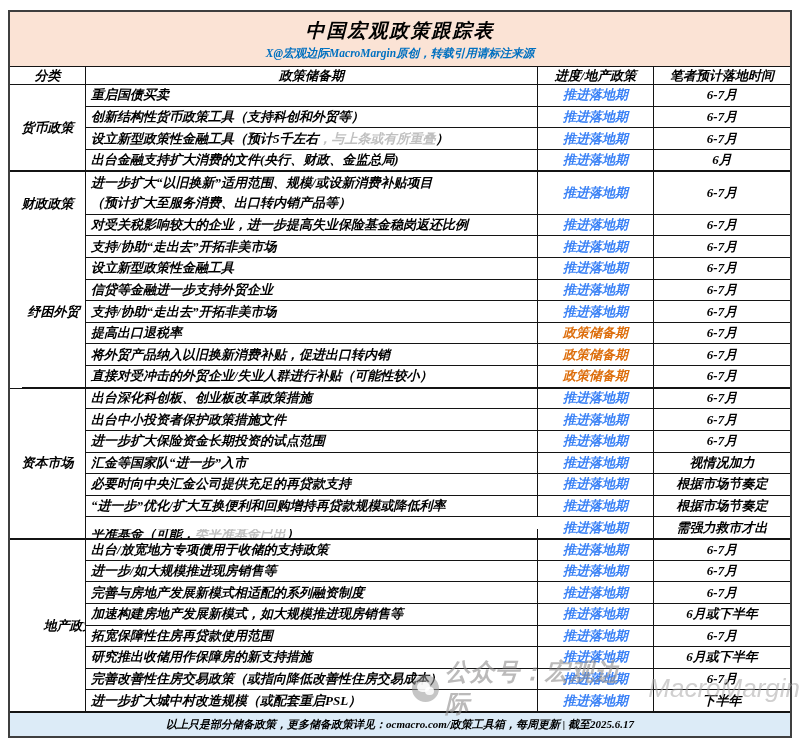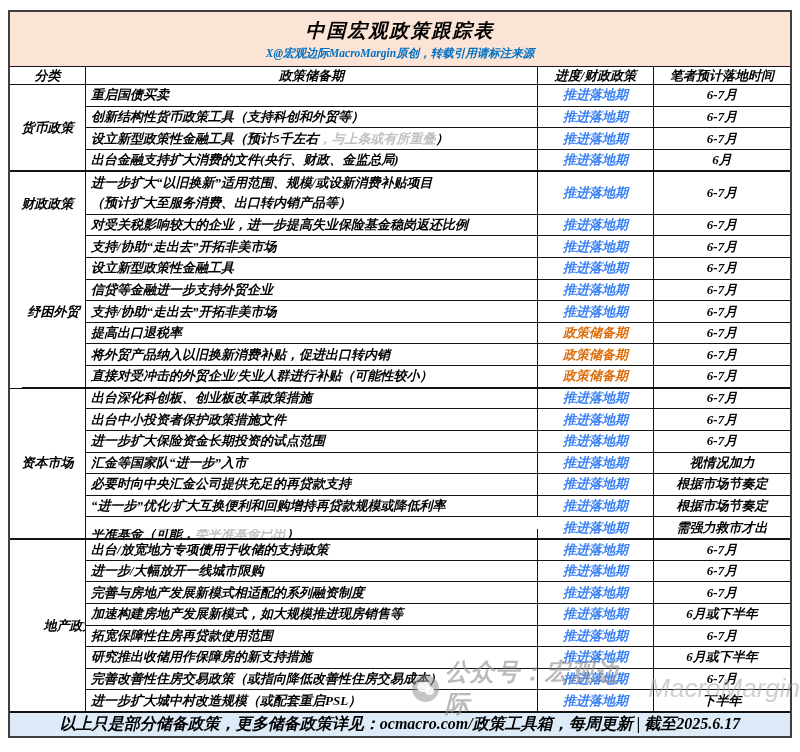--- a/index.html
+++ b/index.html
@@ -31,21 +31,21 @@
   .pol-cell { padding-left:5px; justify-content:flex-start; }
   .pol-cell.multiline { white-space:pre-line; line-height:20px; }
   .sta-cell { justify-content:center; }
   .exp-cell { justify-content:center; border-right:none; }
   .status-push { color:#3b82f6; }
   .status-reserve { color:#dd6e0c; }
   .muted { color:#c0c0c0; }
 
   .footer-row { height:24px; background:#dcebf7; border-top:1px solid #141414;
                 display:flex; align-items:center; justify-content:center; }
-  .footer-text { font-size:16px; font-weight:bold; color:#000; }
+  .footer-text { font-size:11px; font-weight:bold; color:#000; }
 
   .watermark { position:absolute; left:412px; top:656px; display:flex; align-items:center;
                gap:6px; pointer-events:none; }
   .wm-icon { width:27px; height:27px; border-radius:50%; background:rgba(150,150,150,.55);
              position:relative; flex:0 0 auto; }
   .wm-icon::before { content:""; position:absolute; left:5px; top:7px; width:13px; height:10px;
                      background:#fff; border-radius:5px; opacity:.85; }
   .wm-icon::after { content:""; position:absolute; left:13px; top:12px; width:9px; height:8px;
                     background:#fff; border-radius:4px; opacity:.85; }
   .wm-cn { font-size:24px; font-weight:bold; color:rgba(145,143,143,.62); letter-spacing:1px; }
@@ -59,21 +59,21 @@
   <div class="sheet">
 
     <div class="title-block">
       <div class="title">中国宏观政策跟踪表</div>
       <div class="subtitle">X@宏观边际MacroMargin原创，转载引用请标注来源</div>
     </div>
 
     <div class="header-row">
       <div class="hcell">分类</div>
       <div class="hcell">政策储备期</div>
-      <div class="hcell">进度/财政政策</div>
+      <div class="hcell">进度/地产政策</div>
       <div class="hcell">笔者预计落地时间</div>
     </div>
 
     <div class="tbody">
         <div class="cell cat-cell" style="grid-area: 1 / 1 / span 4;">
           <span>货币政策</span>
         </div>
         <div class="cell pol-cell" style="grid-area: 1 / 2 / span 1;">
           <span>重启国债买卖</span>
         </div>
@@ -188,21 +188,21 @@
         <div class="cell exp-cell" style="grid-area: 21 / 4 / span 1;">需强力救市才出</div>
         <div class="cell cat-cell tt" style="grid-area: 22 / 1 / span 8; padding-left: 44px;">
           <span>地产政策</span>
         </div>
         <div class="cell pol-cell tt" style="grid-area: 22 / 2 / span 1;">
           <span>出台/放宽地方专项债用于收储的支持政策</span>
         </div>
         <div class="cell sta-cell status-push tt" style="grid-area: 22 / 3 / span 1;">推进落地期</div>
         <div class="cell exp-cell tt" style="grid-area: 22 / 4 / span 1;">6-7月</div>
         <div class="cell pol-cell" style="grid-area: 23 / 2 / span 1;">
-          <span>进一步/大幅放开一线城市限购</span>
+          <span>进一步/如大规模推进现房销售等</span>
         </div>
         <div class="cell sta-cell status-push" style="grid-area: 23 / 3 / span 1;">推进落地期</div>
         <div class="cell exp-cell" style="grid-area: 23 / 4 / span 1;">6-7月</div>
         <div class="cell pol-cell" style="grid-area: 24 / 2 / span 1;">
           <span>完善与房地产发展新模式相适配的系列融资制度</span>
         </div>
         <div class="cell sta-cell status-push" style="grid-area: 24 / 3 / span 1;">推进落地期</div>
         <div class="cell exp-cell" style="grid-area: 24 / 4 / span 1;">6-7月</div>
         <div class="cell pol-cell" style="grid-area: 25 / 2 / span 1;">
           <span>加速构建房地产发展新模式，如大规模推进现房销售等</span>

